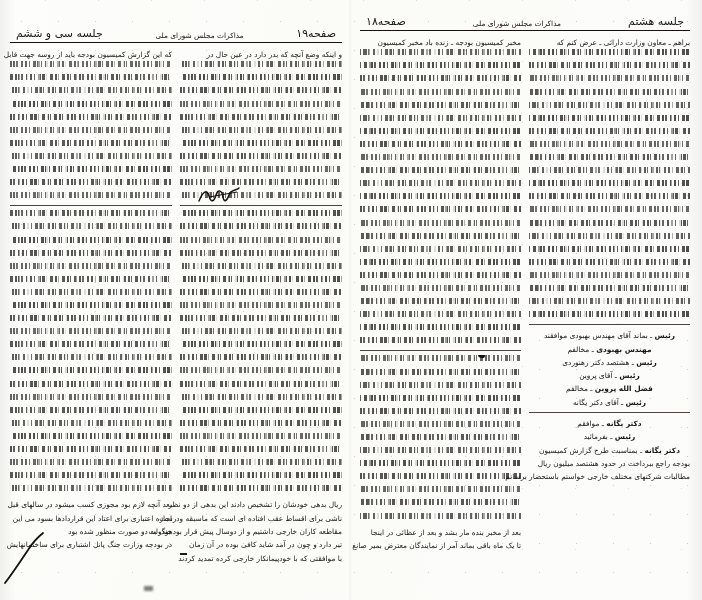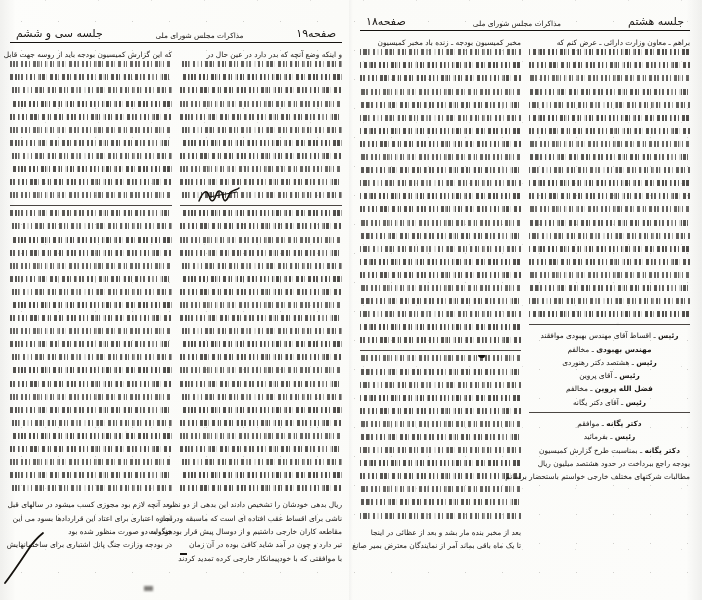--- a/index.html
+++ b/index.html
@@ -316,21 +316,21 @@
             <i></i>
           </div>
         <div class="ln v3">
             <i></i>
           </div>
         <div class="hr-rule"></div>
 
         <div>
           <div class="txt c">
             <b>رئیس</b>
-            <span> ـ اقساط </span><span>آقای مهندس بهبودی موافقند</span>
+            <span> ـ بماند </span><span>آقای مهندس بهبودی موافقند</span>
           </div>
           <div class="txt c">
             <b>مهندس بهبودی</b>
             <span> ـ </span><span>مخالفم</span>
           </div>
           <div class="txt c">
             <b>رئیس</b>
             <span> ـ </span><span>هشتصد دکتر رهنوردی</span>
           </div>
           <div class="txt c">

